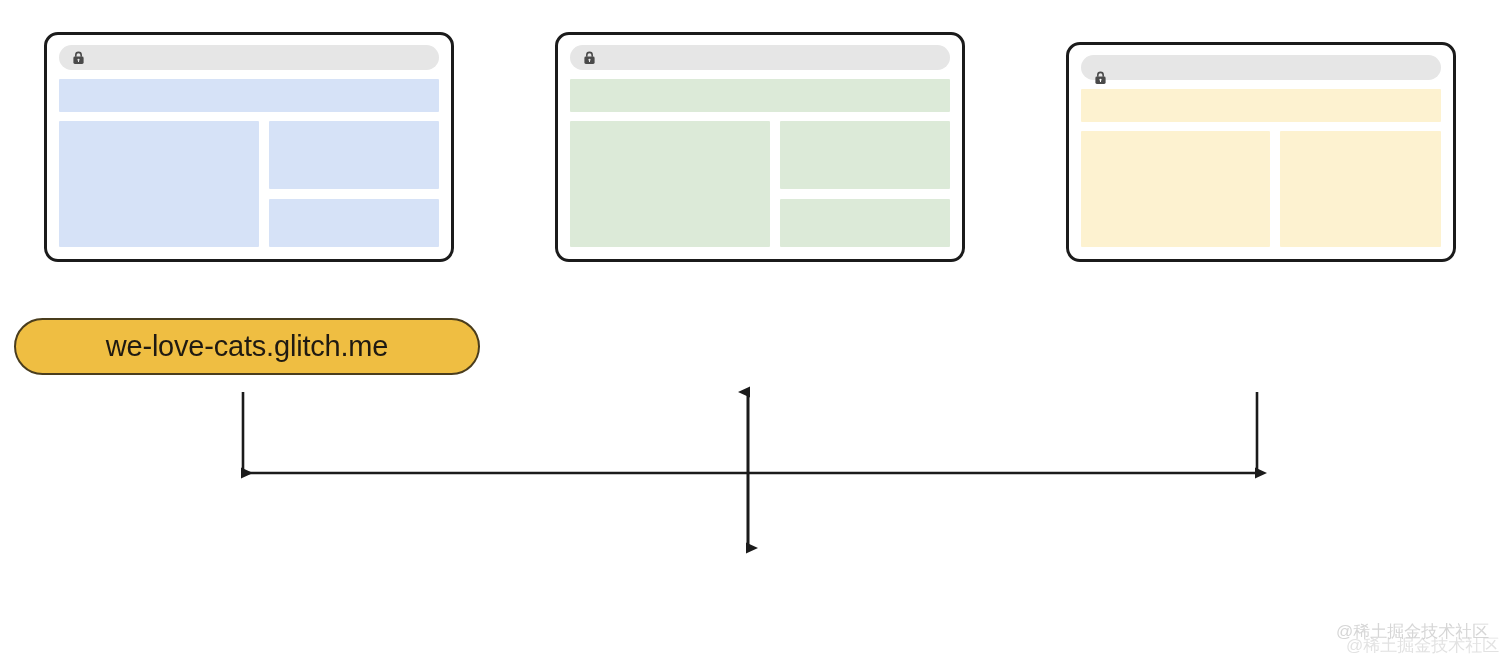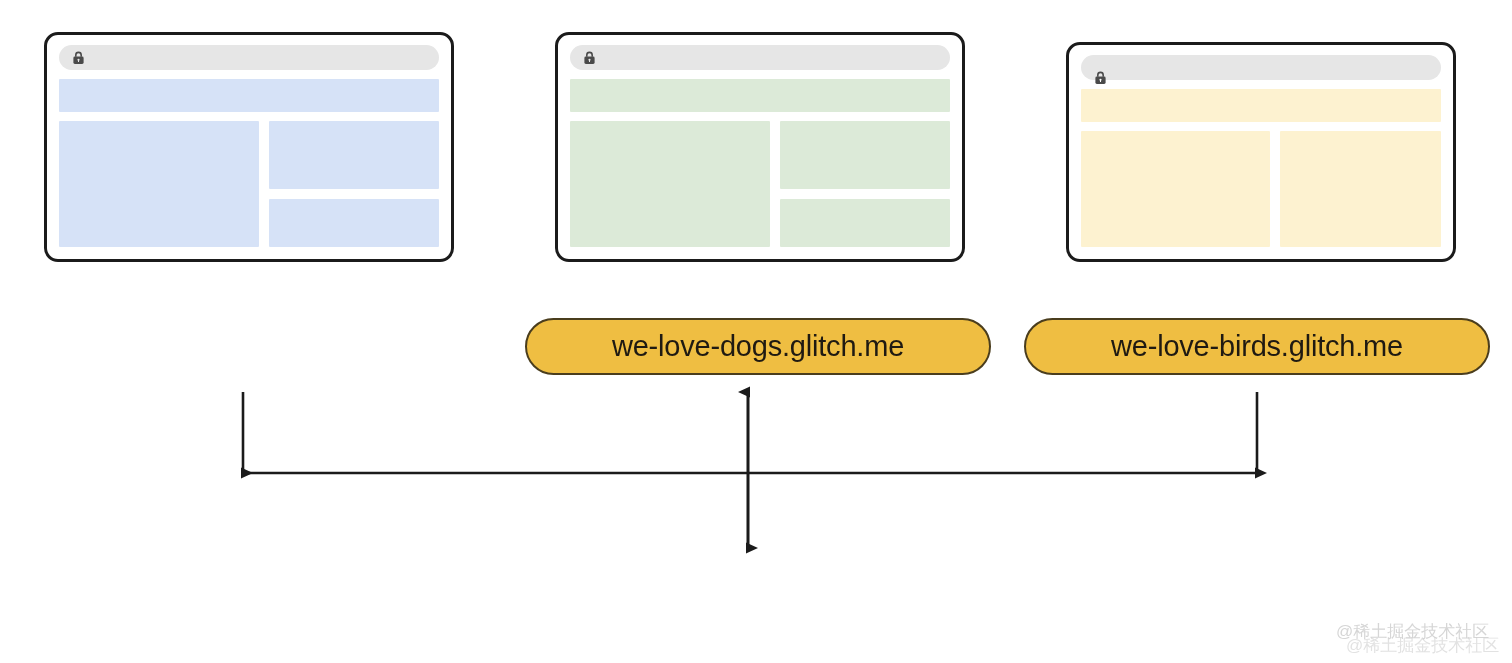--- a/index.html
+++ b/index.html
@@ -205,26 +205,23 @@
     <path d="M243 473 H1257" fill="none" stroke="#1b1b1b" stroke-width="2.6"></path>
 
     <path d="M243 473 V392" fill="none" stroke="#1b1b1b" stroke-width="2.6" marker-end="url(#arrowDown)" transform="rotate(180 243 432.5)"></path>
 
     <path d="M1257 473 V392" fill="none" stroke="#1b1b1b" stroke-width="2.6" marker-end="url(#arrowDown)" transform="rotate(180 1257 432.5)"></path>
 
     <path d="M748 392 V548" fill="none" stroke="#1b1b1b" stroke-width="2.6" marker-end="url(#arrowDown)"></path>
     <path d="M748 548 V392" fill="none" stroke="#1b1b1b" stroke-width="2.6" marker-end="url(#arrowDown)"></path>
   </svg>
 
-
-  <div class="pill amber" style="left:525px; top:318px; width:466px; height:57px;">
-    <span>we-love-dogs.glitch.me</span>
-  </div>
-
-  <div class="pill amber" style="left:1024px; top:318px; width:466px; height:57px;">
-    <span>we-love-birds.glitch.me</span>
-  </div>
+  <div class="pill amber" style="left:14px; top:318px; width:466px; height:57px;">
+    <span>we-love-cats.glitch.me</span>
+  </div>
+
+
 
 
   <div class="watermark w1" style="left:1336px; top:620px;">@稀土掘金技术社区</div>
   <div class="watermark w2" style="left:1346px; top:634px;">@稀土掘金技术社区</div>
 
 </div>
 
 </body></html>

